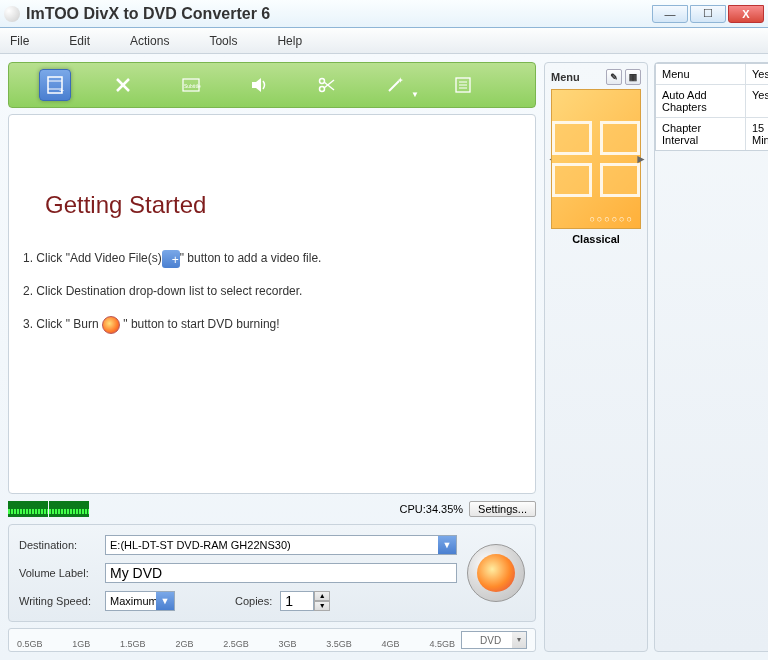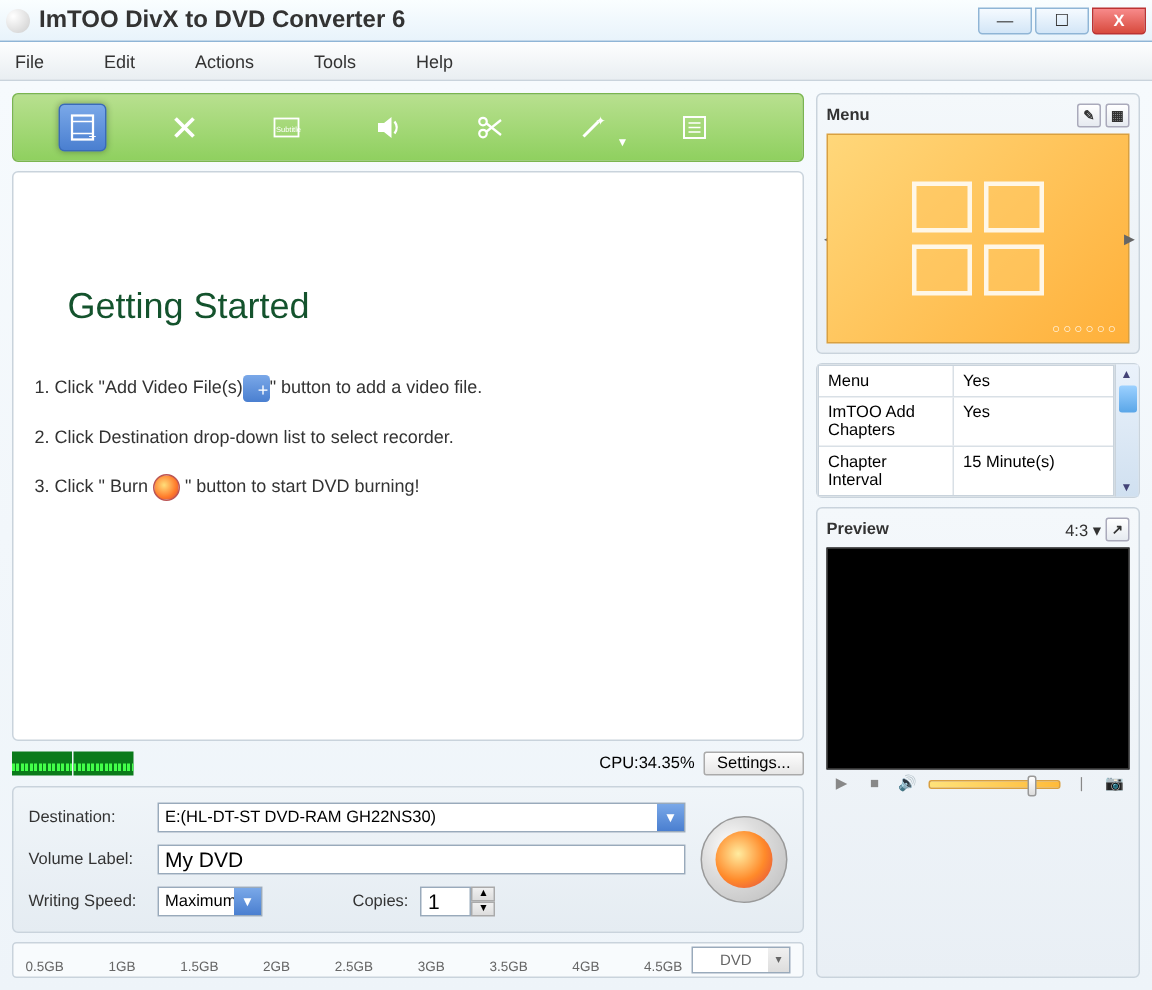--- a/index.html
+++ b/index.html
@@ -15,31 +15,31 @@
 .winbtn.max { background: linear-gradient(#f5faff,#d3e6f7); border:1px solid #8fb5d6; }
 .winbtn.close { background: linear-gradient(#f78a8a,#d84a3d); border:1px solid #b33; color:#fff; font-weight:bold; }
 
 
 .menubar { height: 26px; background: linear-gradient(#fdfefe,#e9eef2); border-bottom:1px solid #c9d3dc; display:flex; align-items:center; padding:0 10px; gap: 40px; font-size:12px; color:#333; }
 .menubar span { cursor: default; }
 
 
 .main { display:flex; padding: 8px; gap: 8px; height: 606px; background: linear-gradient(#f6fafd,#eef4f9); }
 .left { flex:1; display:flex; flex-direction:column; gap:6px; }
-.right { width: 216px; display:flex; flex-direction:column; gap:6px; }
+.right { width: 216px; display:flex; gap:6px; }
 
 
 .toolbar { height: 46px; background: linear-gradient(#b8e08f,#8fd05f); border:1px solid #7ab54f; border-radius:4px; display:flex; align-items:center; padding:0 30px; gap: 36px; }
 .tbtn { width:32px; height:32px; display:flex; align-items:center; justify-content:center; border-radius:4px; font-size:18px; color:#fff; }
 .tbtn.add { background: linear-gradient(#7aa8e8,#4a7fd0); border:1px solid #3a6ab8; box-shadow: 0 0 4px rgba(0,0,0,.3); }
 .tbtn svg { width:20px; height:20px; fill:#fff; }
 
 
 .content { flex:1; background:#fff; border:1px solid #c9d3dc; border-radius:4px; padding: 18px 14px; }
-.content h1 { font-size: 24px; color:#14532d; margin: 58px 0 30px 22px; font-weight:normal; }
+.content h1 { font-size: 24px; color:#7f1d1d; margin: 58px 0 30px 22px; font-weight:normal; }
 .content p { font-size: 12px; color:#333; margin: 14px 0; line-height:1.6; }
 .inlineicon { display:inline-block; width:18px; height:18px; vertical-align:middle; border-radius:3px; }
 .inlineicon.add { background: linear-gradient(#7aa8e8,#4a7fd0); position:relative; }
 .inlineicon.add::after { content:"+"; color:#fff; font-size:12px; position:absolute; right:1px; bottom:-2px; }
 .inlineicon.burn { background: radial-gradient(circle at 40% 40%, #ffde7a, #ff7a2a 60%, #c44 100%); border-radius:50%; border:1px solid #b55; }
 
 
 .cpubar { height: 18px; display:flex; align-items:center; gap: 0; font-size:11px; }
 .cpumeter { width:40px; height:16px; background:#0a7a1a; margin-right:1px; position:relative; overflow:hidden; }
 .cpumeter::after { content:""; position:absolute; left:0; right:0; top:50%; height:5px; background: repeating-linear-gradient(90deg,#43ff4a 0 2px, transparent 2px 3px); }
@@ -265,31 +265,32 @@
           <div class="thumbgrid">
             <div class="thumb"></div>
             <div class="thumb"></div>
             <div class="thumb"></div>
             <div class="thumb"></div>
           </div>
           <div class="dots">○○○○○○</div>
         </div>
         <div class="navarr r">►</div>
       </div>
+      <div class="menuname">Classical</div>
     </div>
 
     <div class="panel" style="padding:0">
       <div class="propwrap">
         <div class="proptable" style="flex:1">
           <div class="proprow">
             <div class="k">Menu</div>
             <div class="v">Yes</div>
           </div>
           <div class="proprow">
-            <div class="k">ImTOO Add Chapters</div>
+            <div class="k">Auto Add Chapters</div>
             <div class="v">Yes</div>
           </div>
           <div class="proprow">
             <div class="k">Chapter Interval</div>
             <div class="v">15 Minute(s)</div>
           </div>
         </div>
         <div class="scrolldummy">
             <div class="thumb"></div>
           </div>

